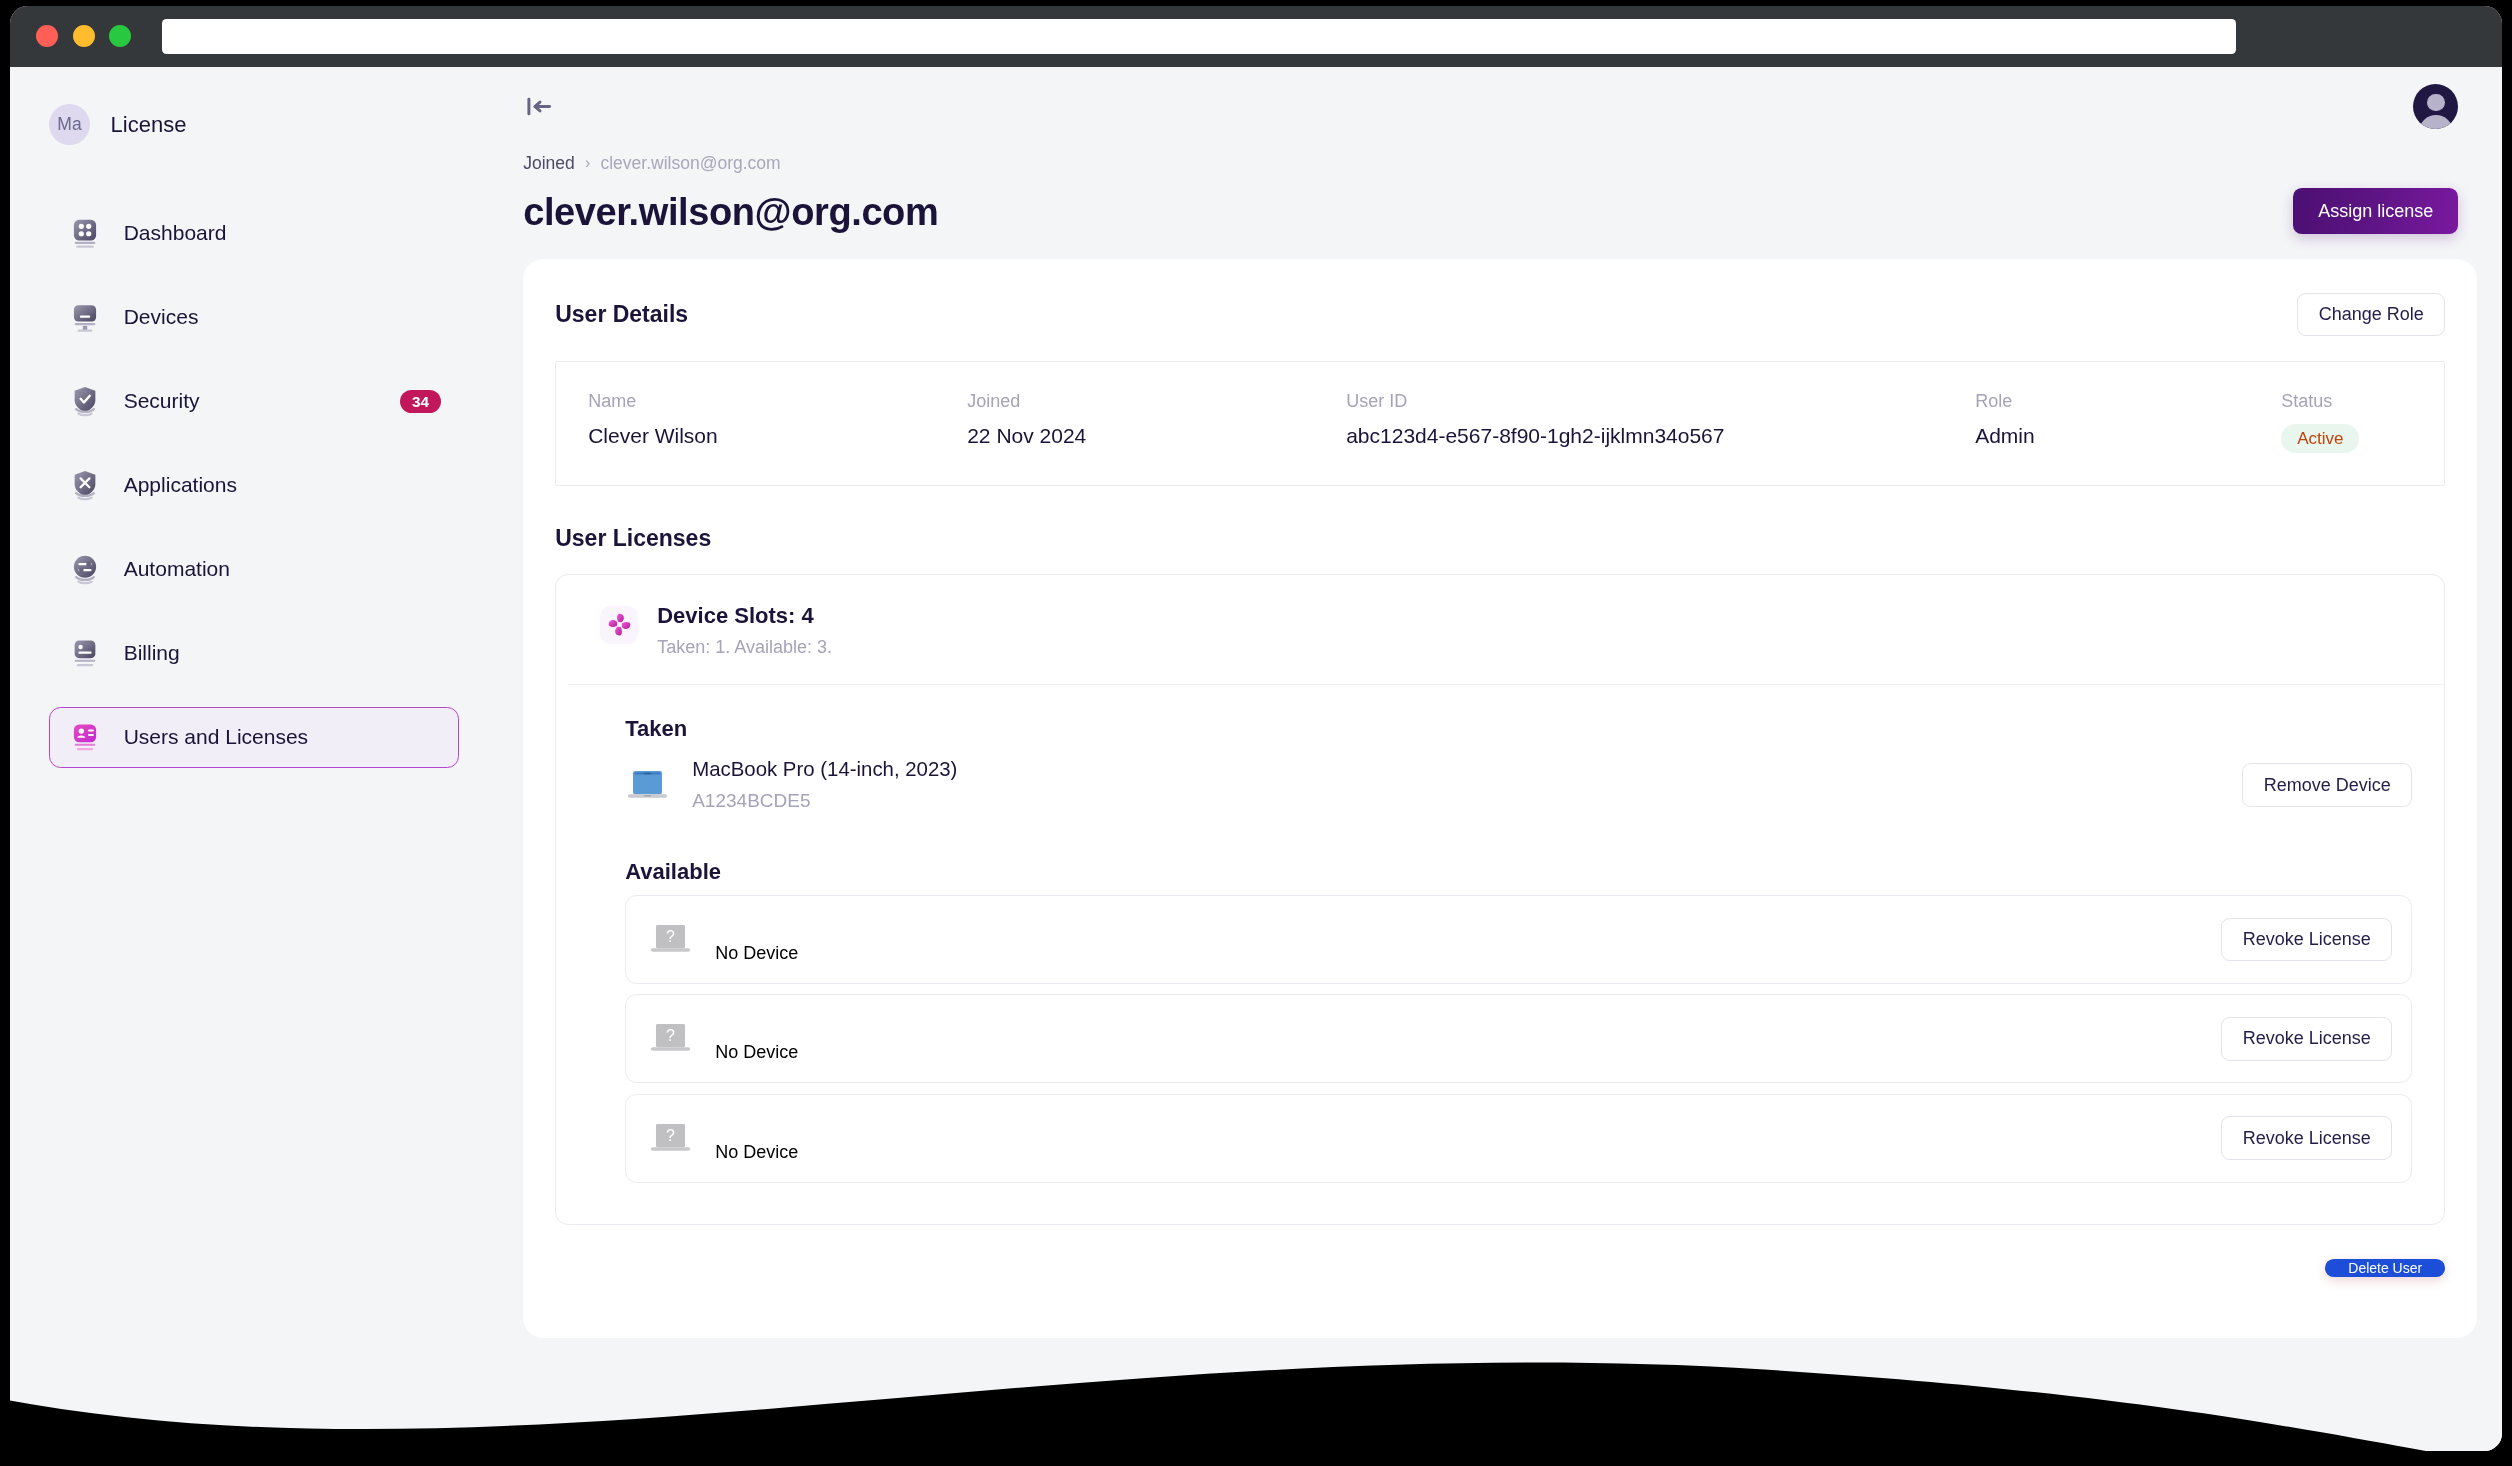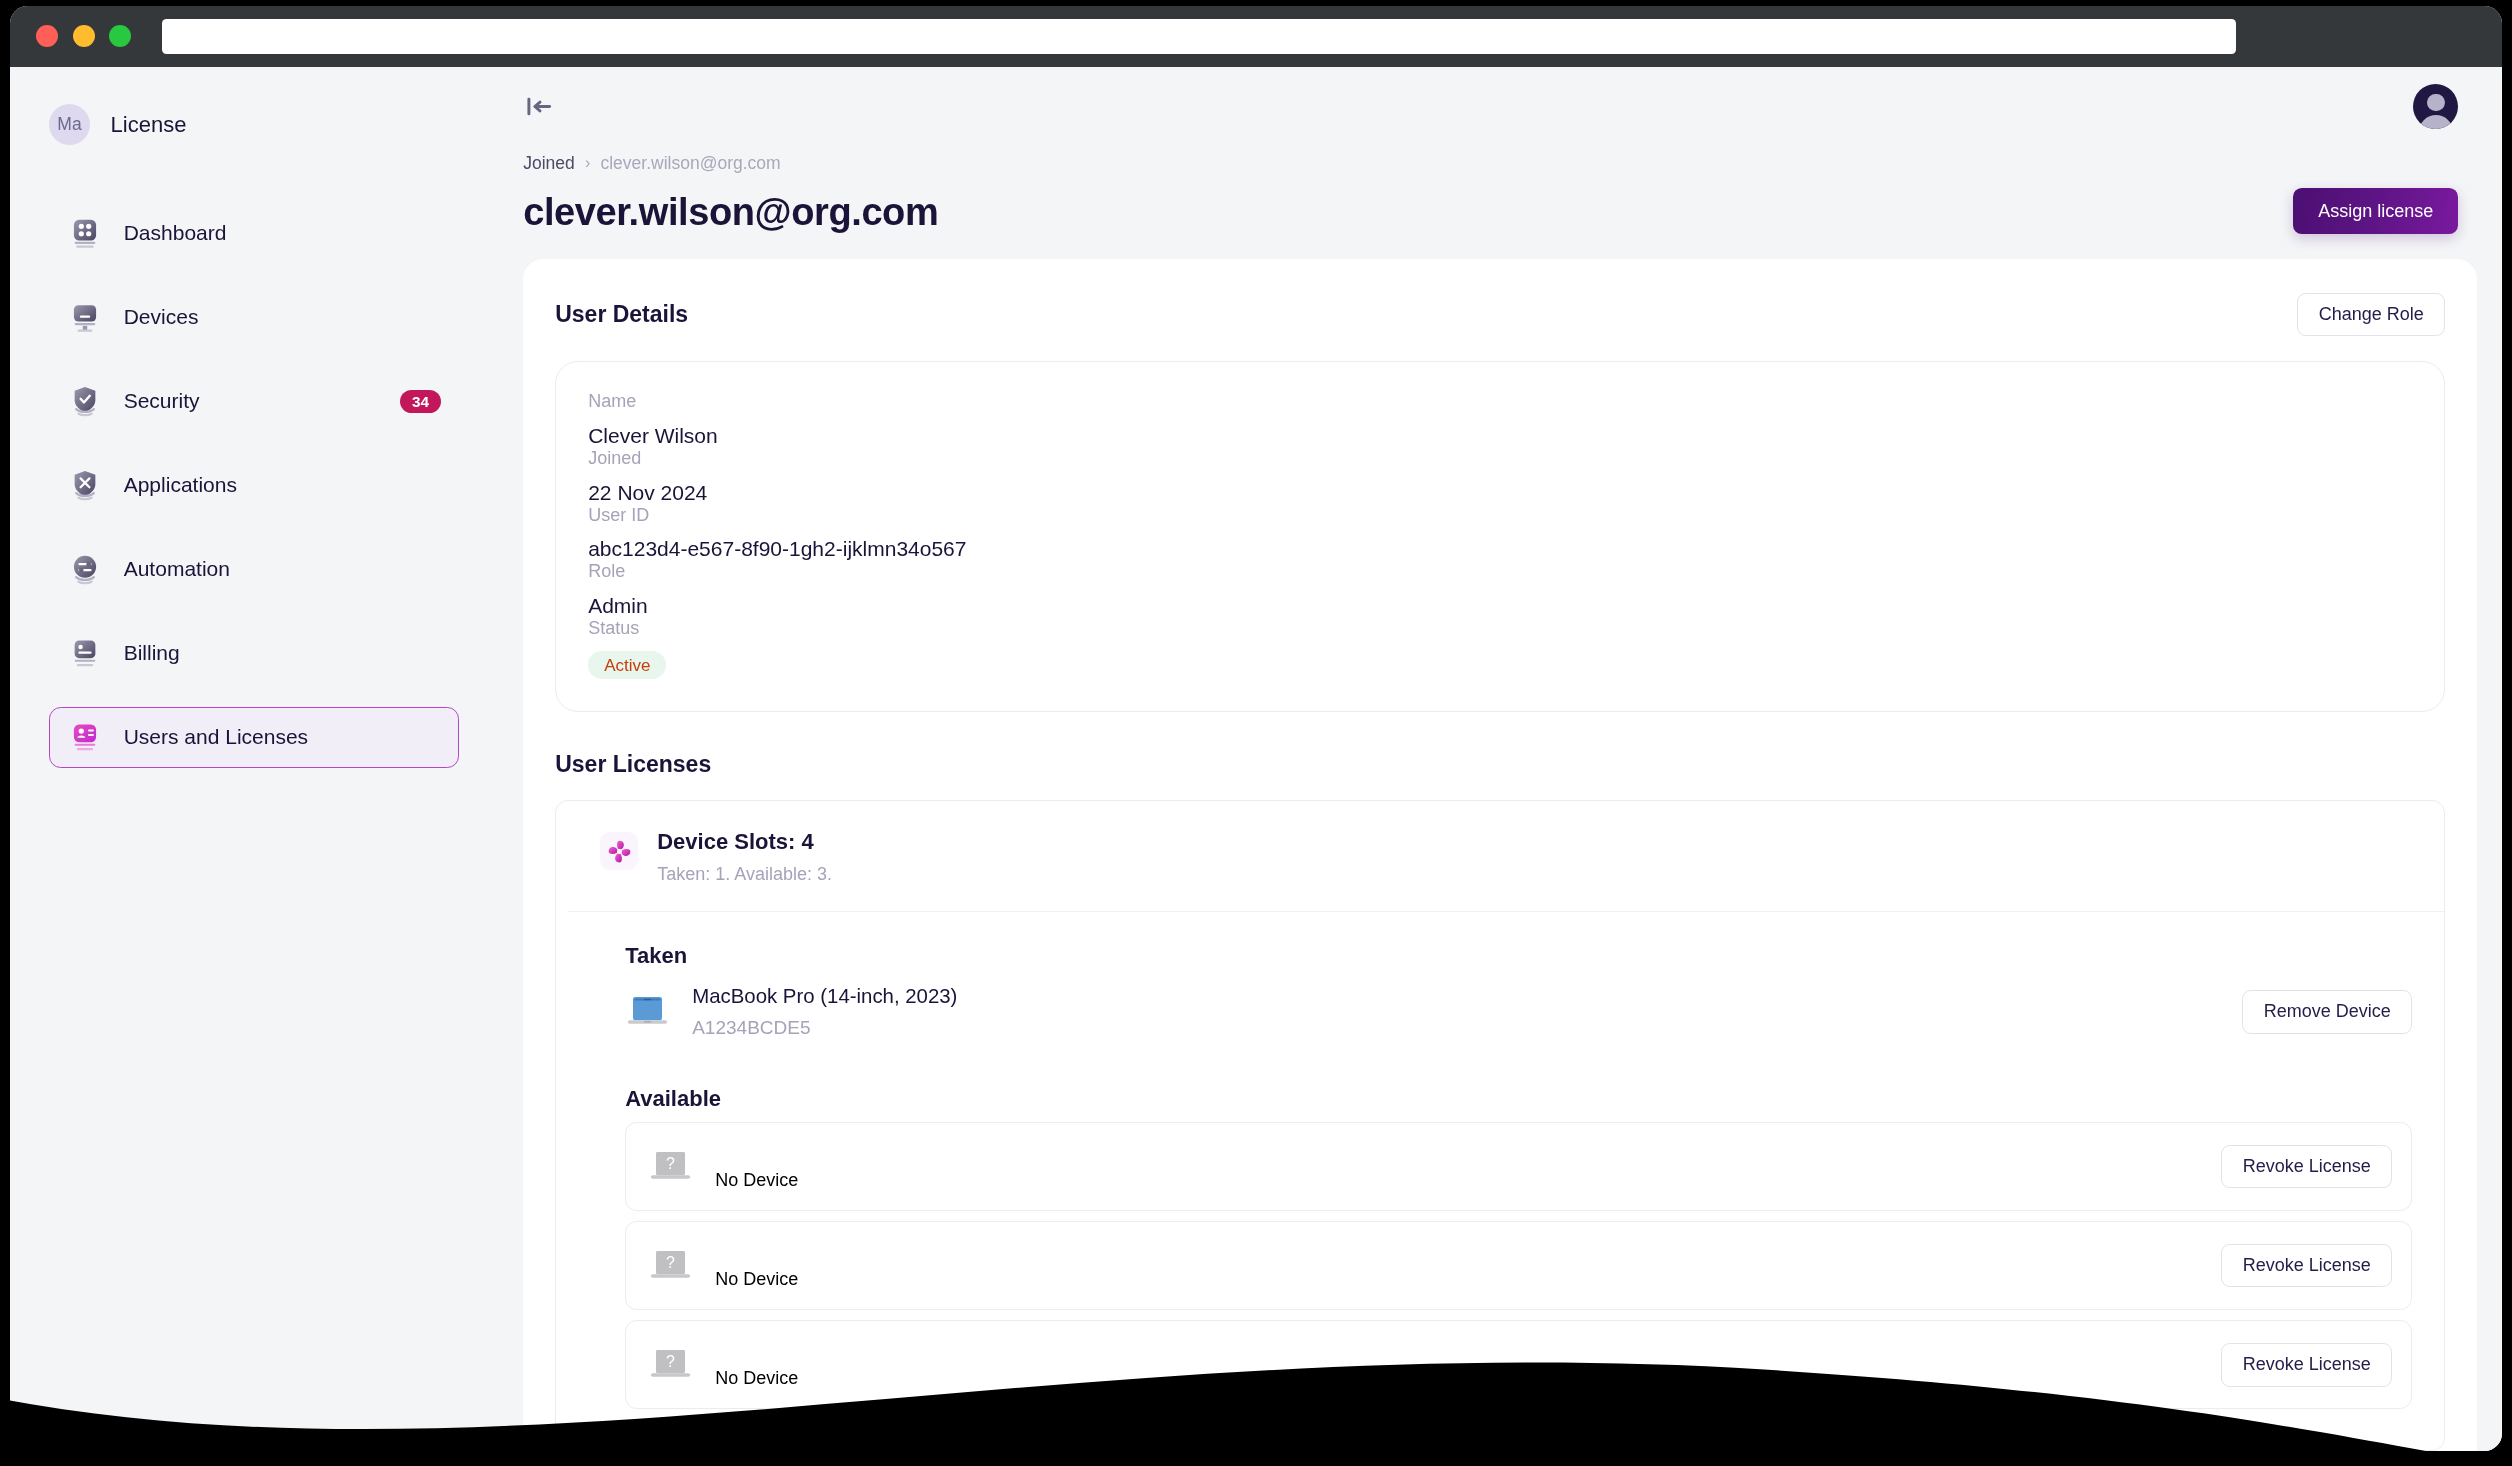--- a/index.html
+++ b/index.html
@@ -166,25 +166,24 @@
     border-radius: 8.7px;
     font-size: 18px;
     color: #241c49;
     padding: 10.2px 20.4px;
     white-space: nowrap;
   }
 
   #details-box {
     margin-top: 25px;
     border: 1.5px solid #eceaf2;
-    border-radius: 23px;
+    border-radius: 2px;
     padding: 29px 32px 32px 32px;
     display: flex;
     align-items: flex-start;
-    flex-direction: column;
   }
   .detail-col { display: flex; flex-direction: column; gap: 11.7px; }
   .detail-label { font-size: 18px; color: #a5a3b8; }
   .detail-value { font-size: 21px; color: #1b1338; }
   .c-name   { width: 379px; }
   .c-joined { width: 379px; }
   .c-userid { flex: 1; }
   .c-role   { width: 306px; }
   .c-status { width: 131px; }
   .pill-active {

